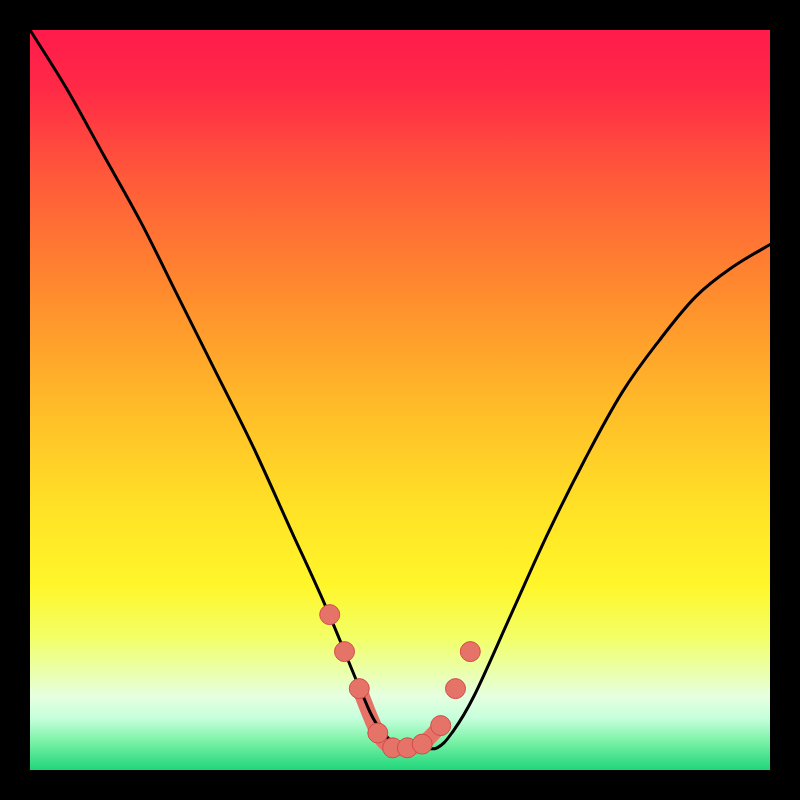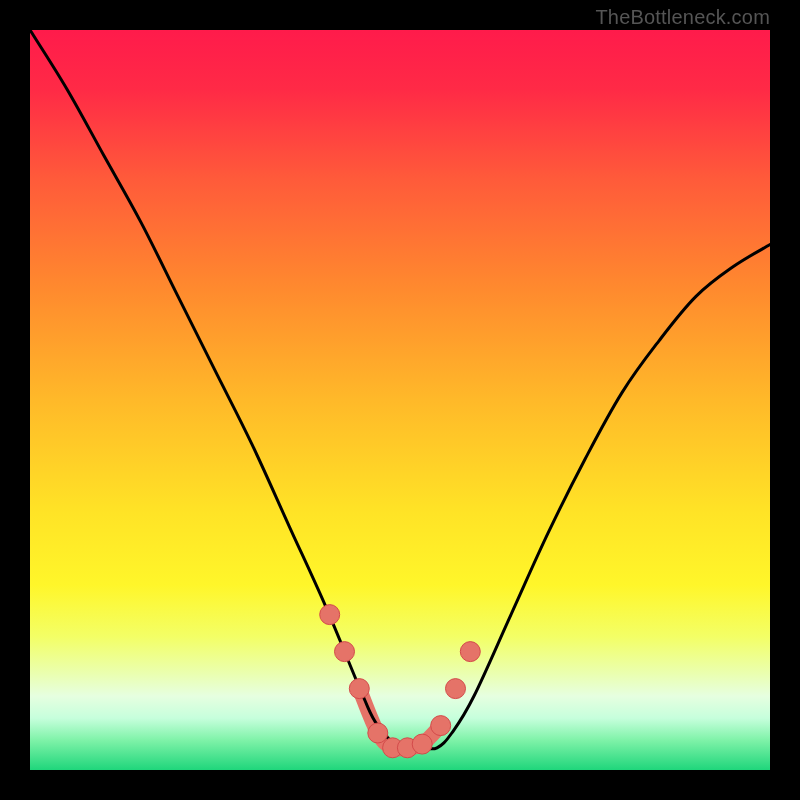--- a/index.html
+++ b/index.html
@@ -44,21 +44,20 @@
     position: absolute;
     inset: 0;
     width: 100%;
     height: 100%;
   }
 </style>
 </head>
 <body>
 
 <div class="frame">
-  <div class="watermark">TheBottleneck.com</div>
   <div class="plot-area">
     <svg class="gradient-bg" viewBox="0 0 740 740" preserveAspectRatio="none">
       <defs>
         <linearGradient id="bg-grad" x1="0" y1="0" x2="0" y2="1">
             <stop offset="0%" stop-color="#ff1b4b"></stop>
             <stop offset="8%" stop-color="#ff2a46"></stop>
             <stop offset="20%" stop-color="#ff5a3a"></stop>
             <stop offset="35%" stop-color="#ff8a2e"></stop>
             <stop offset="50%" stop-color="#ffb929"></stop>
             <stop offset="65%" stop-color="#ffe326"></stop>

